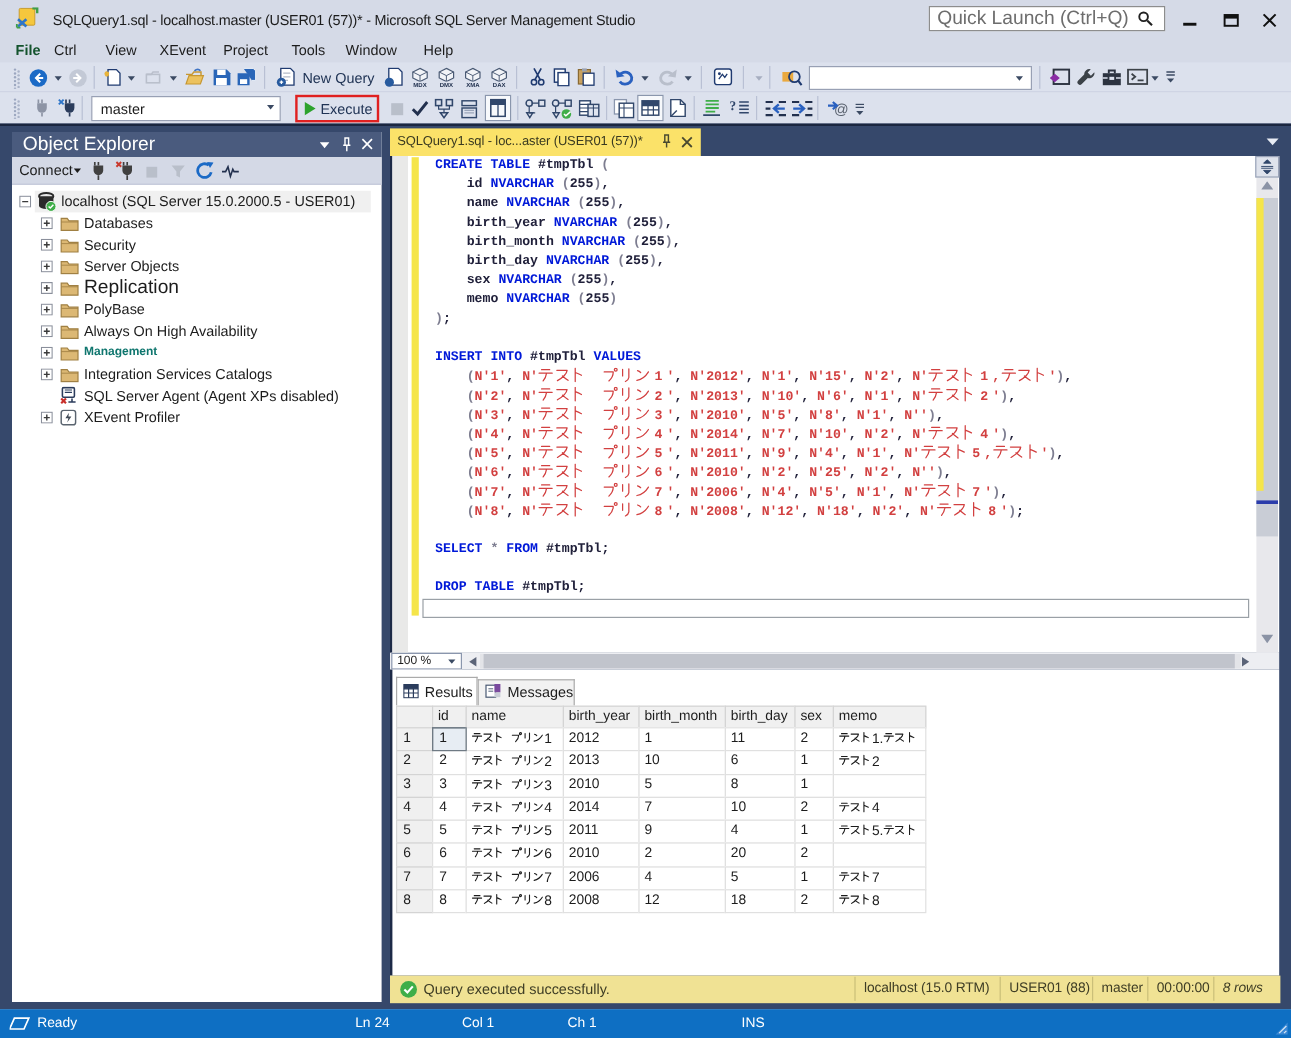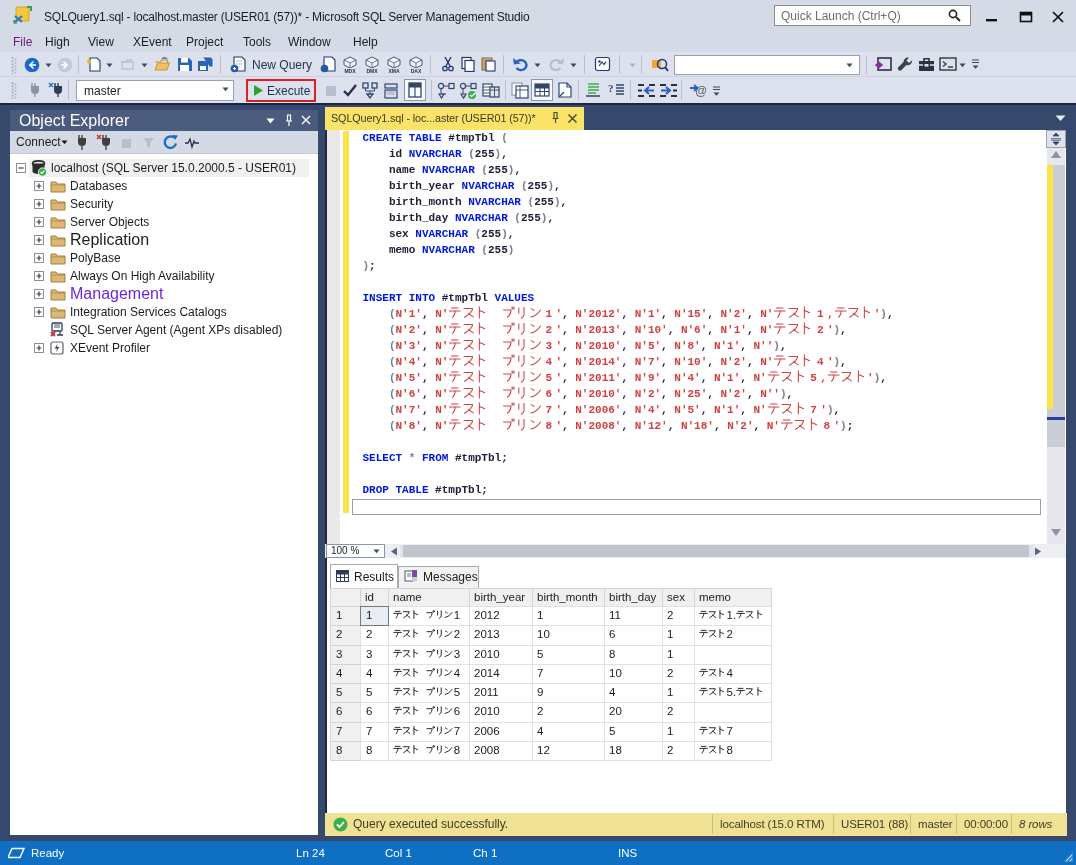--- a/index.html
+++ b/index.html
@@ -34,37 +34,37 @@
   </svg>
 <div style="position:absolute;left:0px;top:0px;width:1076px;height:30px;background:#d5dae7;"></div>
 <svg style="position:absolute;left:13px;top:6px;width:22px;height:20px;" viewBox="0 0 22 20">
     <rect x="3" y="1" width="13" height="14" rx="1" fill="#f5c73d" stroke="#c89a2a" stroke-width="0.8"></rect>
 <path d="M14 1 l4 0 0 4" fill="none" stroke="#3f9e49" stroke-width="2"></path>
 <path d="M2 16 l7 -6 M9 16 l-7 -6" stroke="#2e75c9" stroke-width="2.2"></path>
 <path d="M1 17 l3 0 M1 17 l0 -3" stroke="#3f9e49" stroke-width="1.6"></path>
   </svg>
 <div style="position:absolute;left:44px;top:10px;font-size:12px;color:#1c1c1c;white-space:nowrap;font-weight:normal;line-height:14px;letter-spacing:-0.2px;">SQLQuery1.sql - localhost.master (USER01 (57))* - Microsoft SQL Server Management Studio</div>
 <div style="position:absolute;left:774px;top:5px;width:197px;height:21px;background:#fff;border:1px solid #8d8d8d;"></div>
-<div style="position:absolute;left:781px;top:9px;font-size:12px;color:#6d6d6d;white-space:nowrap;font-weight:normal;line-height:14px;">Quick Launch (Ctrl+Q)</div>
+<div style="position:absolute;left:781px;top:9px;font-size:16px;color:#6d6d6d;white-space:nowrap;font-weight:normal;line-height:14px;">Quick Launch (Ctrl+Q)</div>
 <svg style="position:absolute;left:948px;top:9px;width:13px;height:13px;" viewBox="0 0 13 13">
     <circle cx="5" cy="5" r="3.6" fill="none" stroke="#222" stroke-width="1.6"></circle>
     <path d="M8 8 L12 12" stroke="#222" stroke-width="1.8"></path>
   </svg>
 <svg style="position:absolute;left:985px;top:12px;width:14px;height:10px;" viewBox="0 0 14 10">
     <rect x="1" y="7" width="11" height="2.4" fill="#111"></rect>
   </svg>
 <svg style="position:absolute;left:1019px;top:11px;width:14px;height:12px;" viewBox="0 0 14 12">
     <rect x="1.5" y="1.5" width="11" height="9" fill="none" stroke="#111" stroke-width="1.6"></rect>
     <rect x="1.5" y="1.5" width="11" height="3" fill="#111"></rect>
   </svg>
 <svg style="position:absolute;left:1051px;top:11px;width:14px;height:12px;" viewBox="0 0 14 12">
     <path d="M2 1 L12 11 M12 1 L2 11" stroke="#111" stroke-width="1.7"></path>
   </svg>
-<div style="position:absolute;left:13px;top:35px;font-size:12px;color:#701a75;white-space:nowrap;font-weight:normal;line-height:14px;">File</div>
-<div style="position:absolute;left:45px;top:35px;font-size:12px;color:#1c1c1c;white-space:nowrap;font-weight:normal;line-height:14px;">High</div>
+<div style="position:absolute;left:13px;top:35px;font-size:12px;color:#14532d;white-space:nowrap;font-weight:bold;line-height:14px;">File</div>
+<div style="position:absolute;left:45px;top:35px;font-size:12px;color:#1c1c1c;white-space:nowrap;font-weight:normal;line-height:14px;">Ctrl</div>
 <div style="position:absolute;left:88px;top:35px;font-size:12px;color:#1c1c1c;white-space:nowrap;font-weight:normal;line-height:14px;">View</div>
 <div style="position:absolute;left:133px;top:35px;font-size:12px;color:#1c1c1c;white-space:nowrap;font-weight:normal;line-height:14px;">XEvent</div>
 <div style="position:absolute;left:186px;top:35px;font-size:12px;color:#1c1c1c;white-space:nowrap;font-weight:normal;line-height:14px;">Project</div>
 <div style="position:absolute;left:243px;top:35px;font-size:12px;color:#1c1c1c;white-space:nowrap;font-weight:normal;line-height:14px;">Tools</div>
 <div style="position:absolute;left:288px;top:35px;font-size:12px;color:#1c1c1c;white-space:nowrap;font-weight:normal;line-height:14px;">Window</div>
 <div style="position:absolute;left:353px;top:35px;font-size:12px;color:#1c1c1c;white-space:nowrap;font-weight:normal;line-height:14px;">Help</div>
 <div style="position:absolute;left:0px;top:52px;width:1076px;height:25px;background:#dce1ed;border-bottom:1px solid #cdd2e1;"></div>
 <svg style="position:absolute;left:11px;top:56px;width:6px;height:18px;" viewBox="0 0 6 18">
     <circle cx="1.5" cy="2.0" r="1" fill="#9ba6bf"></circle>
     <circle cx="4.5" cy="3.6" r="1" fill="#aab3c8"></circle>
@@ -468,21 +468,21 @@
   </svg>
 <div style="position:absolute;left:70px;top:269px;font-size:12px;color:#1c1c1c;white-space:nowrap;font-weight:normal;line-height:14px;">Always On High Availability</div>
 <svg style="position:absolute;left:34px;top:289px;width:10px;height:10px;" viewBox="0 0 10 10">
     <rect x="0.5" y="0.5" width="9" height="9" fill="#fff" stroke="#8a8f9b"></rect>
     <path d="M2.5 5 h5 M5 2.5 v5" stroke="#3b3b3b" stroke-width="1.2"></path>
   </svg>
 <svg style="position:absolute;left:50px;top:287px;width:16px;height:14px;" viewBox="0 0 16 14">
     <path d="M1 3 h5 l1.5 2 h7.5 v8 h-14 z" fill="#dcb874" stroke="#a08043" stroke-width="1"></path>
     <path d="M1 6 h14" stroke="#a08043" stroke-width="0.7"></path>
   </svg>
-<div style="position:absolute;left:70px;top:287px;font-size:16px;color:#6d28d9;white-space:nowrap;font-weight:normal;line-height:14px;">Management</div>
+<div style="position:absolute;left:70px;top:287px;font-size:10px;color:#0f766e;white-space:nowrap;font-weight:bold;line-height:14px;">Management</div>
 <svg style="position:absolute;left:34px;top:307px;width:10px;height:10px;" viewBox="0 0 10 10">
     <rect x="0.5" y="0.5" width="9" height="9" fill="#fff" stroke="#8a8f9b"></rect>
     <path d="M2.5 5 h5 M5 2.5 v5" stroke="#3b3b3b" stroke-width="1.2"></path>
   </svg>
 <svg style="position:absolute;left:50px;top:305px;width:16px;height:14px;" viewBox="0 0 16 14">
     <path d="M1 3 h5 l1.5 2 h7.5 v8 h-14 z" fill="#dcb874" stroke="#a08043" stroke-width="1"></path>
     <path d="M1 6 h14" stroke="#a08043" stroke-width="0.7"></path>
   </svg>
 <div style="position:absolute;left:70px;top:305px;font-size:12px;color:#1c1c1c;white-space:nowrap;font-weight:normal;line-height:14px;">Integration Services Catalogs</div>
 

